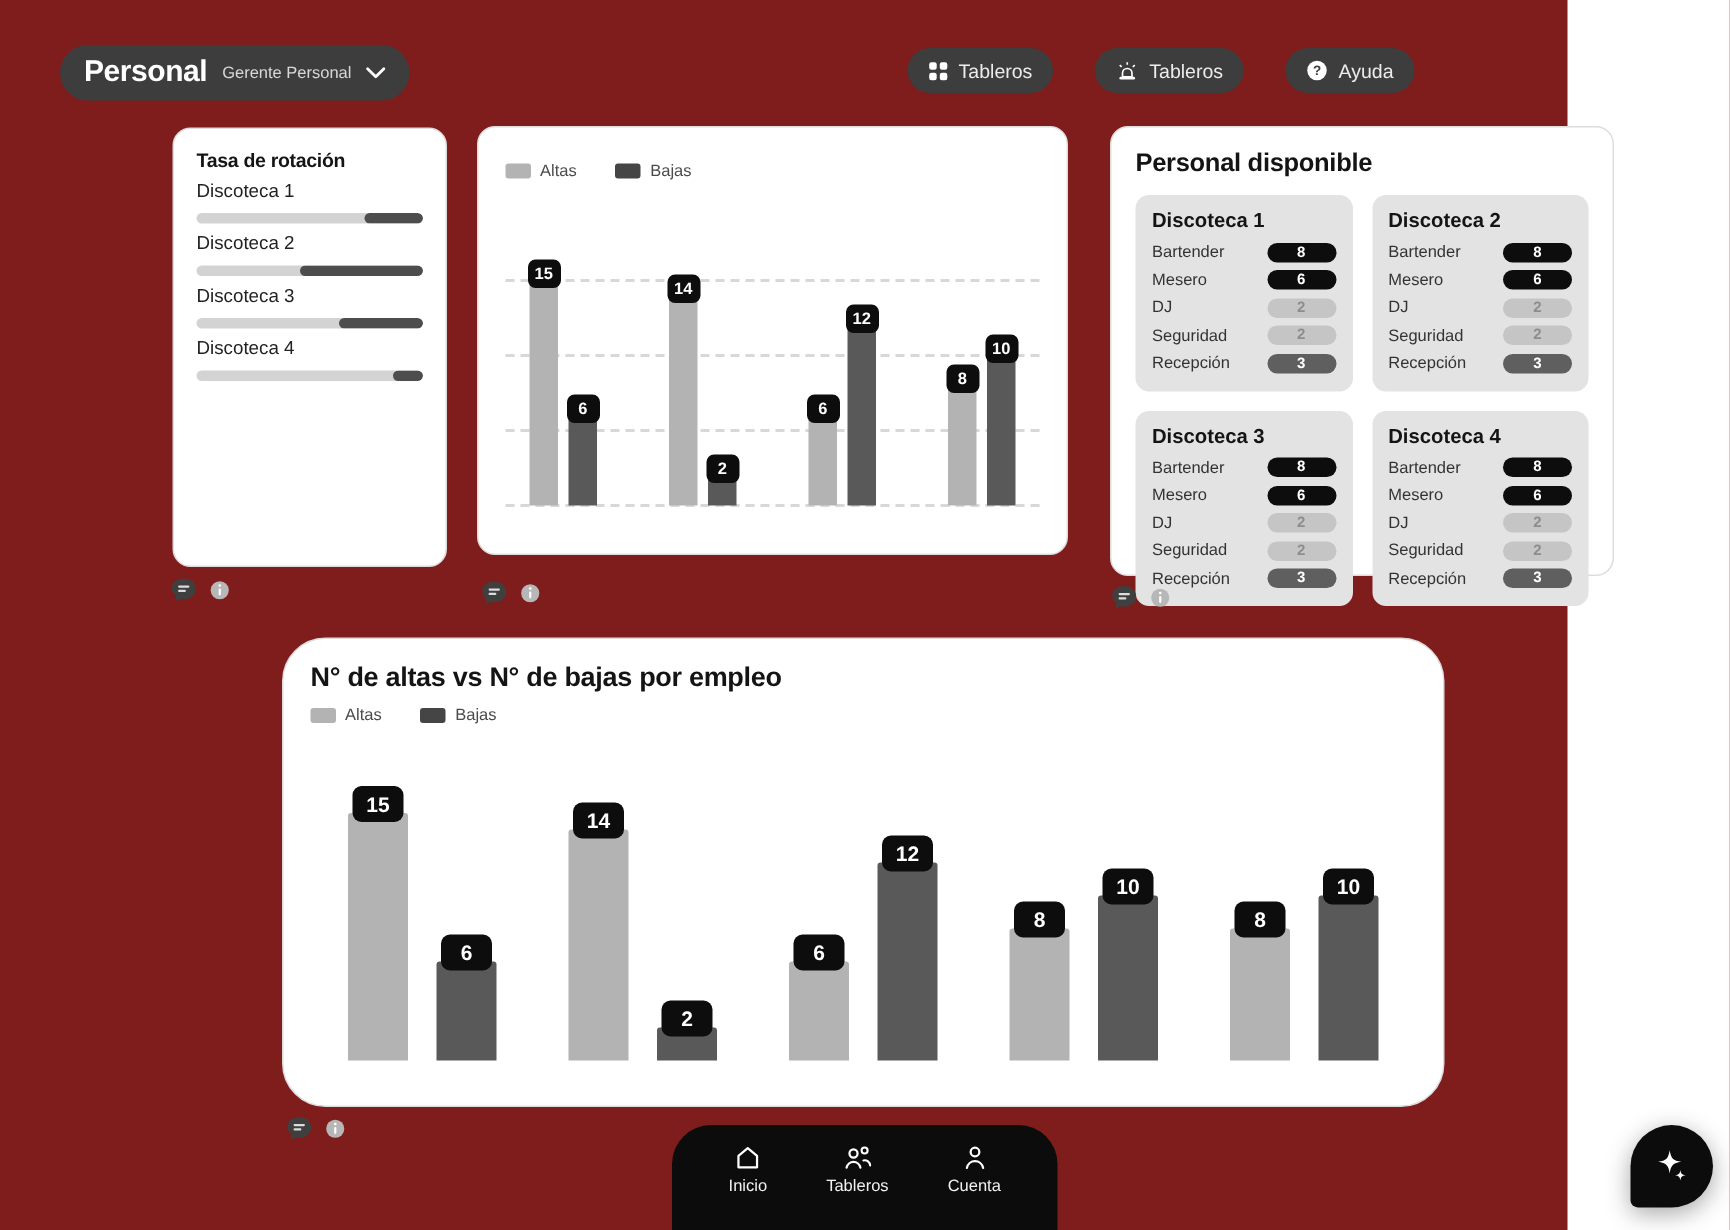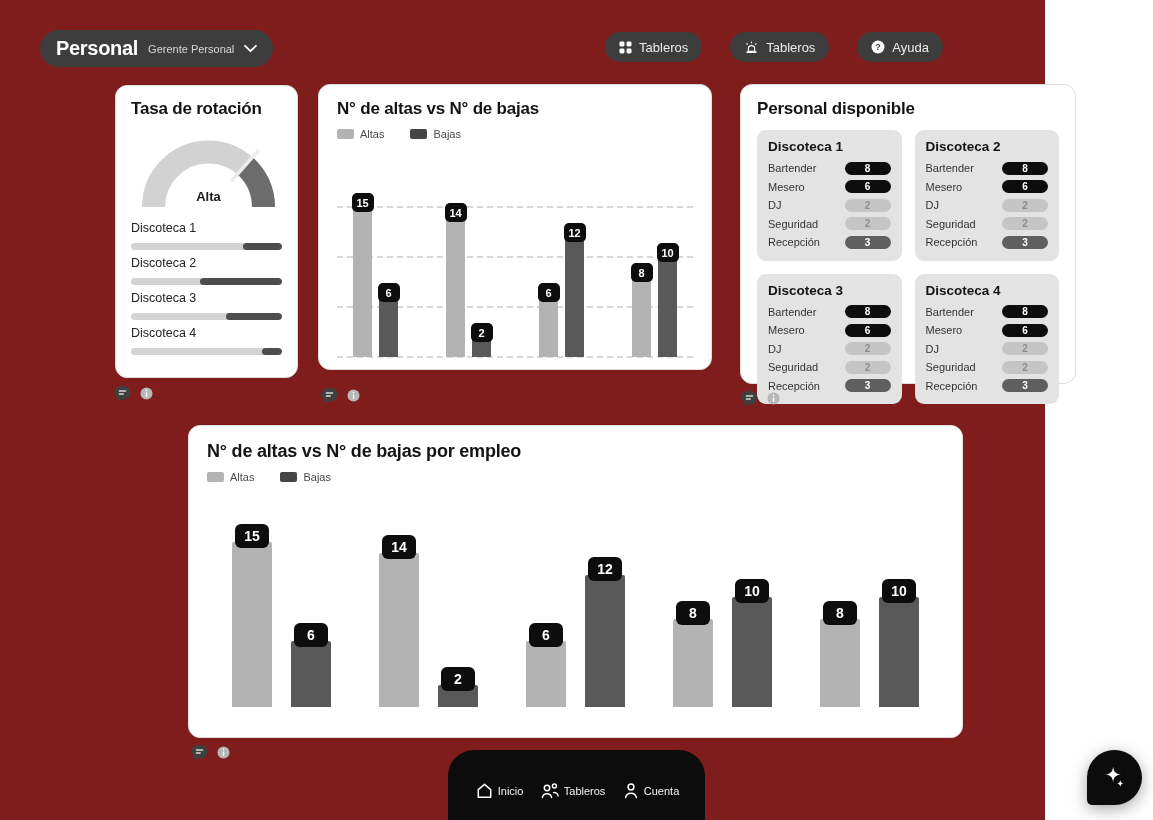--- a/index.html
+++ b/index.html
@@ -19,32 +19,32 @@
   #filter-week { left:263px; }
   #filter-clubs { left:378px; }
   .topbar-right { position:absolute; top:32px; right:102px; display:flex; gap:28px; }
   .nav-btn { height:30px; padding:0 14px; gap:7px; font-size:13px; border-radius:15px; }
 
   
   .card { position:absolute; background:#fff; border:1px solid #ddd; border-radius:12px; }
   .card-title { font-weight:800; letter-spacing:-.2px; color:#141414; }
 
   #card-rotation { left:115px; top:85px; width:183px; height:293px; padding:13px 15px; }
-  #card-rotation .card-title { font-size:17px; }
+  #card-rotation .card-title { font-size:13px; }
   .gauge-wrap { position:relative; width:155px; height:92px; margin:4px auto 2px; }
   .gauge-label { position:absolute; left:0; right:0; top:66px; text-align:center;
     font-size:13px; font-weight:700; color:#1c1c1c; }
   .rot-item { margin-top:6px; }
   .rot-label { font-size:12.5px; color:#222; margin:4px 0 8px; }
   .rot-track { position:relative; height:7px; border-radius:4px; background:#d3d3d3; overflow:hidden; }
   .rot-fill-dark { position:absolute; right:0; top:0; bottom:0; background:#4d4d4d; border-radius:4px; }
 
   #card-midchart { left:318px; top:84px; width:394px; height:286px; padding:14px 18px; }
   #card-midchart .card-title { font-size:17px; }
-  #card-bottomchart { left:188px; top:425px; width:775px; height:313px; padding:15px 18px; }
+  #card-bottomchart { left:188px; top:425px; width:775px; height:313px; padding:15px 18px;border-radius:29px; }
   #card-bottomchart .card-title { font-size:18px; }
 
   .legend { display:flex; gap:26px; margin-top:9px; align-items:center; }
   .legend-item { display:flex; align-items:center; gap:6px; font-size:11px; color:#4a4a4a; }
   .swatch { width:17px; height:10px; border-radius:2px; }
   .swatch-light { background:#b3b3b3; }
   .swatch-dark { background:#454545; }
 
   .plot { position:relative; margin-top:10px; }
   #plot-mid { height:212px; }
@@ -80,21 +80,21 @@
   
   .note-icons { position:absolute; display:flex; align-items:center; gap:8px; }
   #notes-a { left:113px; top:384px; } #notes-b { left:320px; top:386px; }
   #notes-c { left:740px; top:389px; } #notes-d { left:190px; top:743px; }
   .note-icons svg { cursor:pointer; }
 
   
   .footer-nav { position:absolute; left:448px; top:750px; width:257px; height:70px;
     background:#0c0c0c; border-radius:26px 26px 0 0; display:flex;
     justify-content:space-around; padding:12px 18px 0; }
-  .foot-item { display:flex; flex-direction:row; align-items:center; gap:3px;
+  .foot-item { display:flex; flex-direction:column; align-items:center; gap:3px;
     color:#f2f2f2; font-size:11px; cursor:pointer; }
 
   
   .fab { position:absolute; left:1087px; top:750px; width:55px; height:55px;
     background:#0c0c0c; border-radius:28px 28px 28px 5px;
     display:flex; align-items:center; justify-content:center; cursor:pointer;
     box-shadow:0 4px 16px rgba(0,0,0,.35); }
 </style>
 </head>
 <body>
@@ -135,28 +135,20 @@
       <svg width="14" height="14" viewBox="0 0 14 14">
           <circle cx="7" cy="7" r="6.5" fill="#fff"></circle>
           <text x="7" y="10.2" text-anchor="middle" font-size="9" font-weight="bold" fill="#3d3d3d" font-family="Liberation Sans, sans-serif">?</text>
         </svg>
       <span>Ayuda</span>
     </div>
   </div>
 
   <div class="card" id="card-rotation">
     <div class="card-title">Tasa de rotación</div>
-    <div class="gauge-wrap">
-      <svg id="gauge-svg" width="155" height="92" viewBox="0 0 155 92">
-          <path d="M 22.5 84.0 A 55 55 0 0 1 132.5 84.0" stroke="#d2d2d2" stroke-width="23" fill="none"></path>
-          <path d="M 113.9 42.7 A 55 55 0 0 1 132.5 84.0" stroke="#6c6c6c" stroke-width="23" fill="none"></path>
-          <line x1="101.0" y1="57.4" x2="126.8" y2="28.1" stroke="#ececec" stroke-width="3.5" stroke-linecap="round"></line>
-        </svg>
-      <div class="gauge-label">Alta</div>
-    </div>
     <div id="rotation-bars">
         <div class="rot-item">
           <div class="rot-label">Discoteca 1</div>
           <div class="rot-track">
             <div class="rot-fill-dark" style="width: 26%;"></div>
           </div>
         </div>
         <div class="rot-item">
           <div class="rot-label">Discoteca 2</div>
           <div class="rot-track">
@@ -184,21 +176,20 @@
         <rect x="6" y="9.7" width="5.5" height="1.5" rx="0.75" fill="#dcdcdc"></rect>
       </svg>
     <svg width="13" height="13" viewBox="0 0 14 14">
         <circle cx="7" cy="7" r="6.5" fill="#b7b7b7"></circle>
         <rect x="6.2" y="5.7" width="1.6" height="5" rx="0.8" fill="#fff"></rect>
         <circle cx="7" cy="3.6" r="0.95" fill="#fff"></circle>
       </svg>
   </div>
 
   <div class="card" id="card-midchart">
-    <div class="card-title">N° de altas vs N° de bajas</div>
     <div class="legend">
       <span class="legend-item">
           <span class="swatch swatch-light"></span>
           <span>Altas</span>
         </span>
       <span class="legend-item">
           <span class="swatch swatch-dark"></span>
           <span>Bajas</span>
         </span>
     </div>

